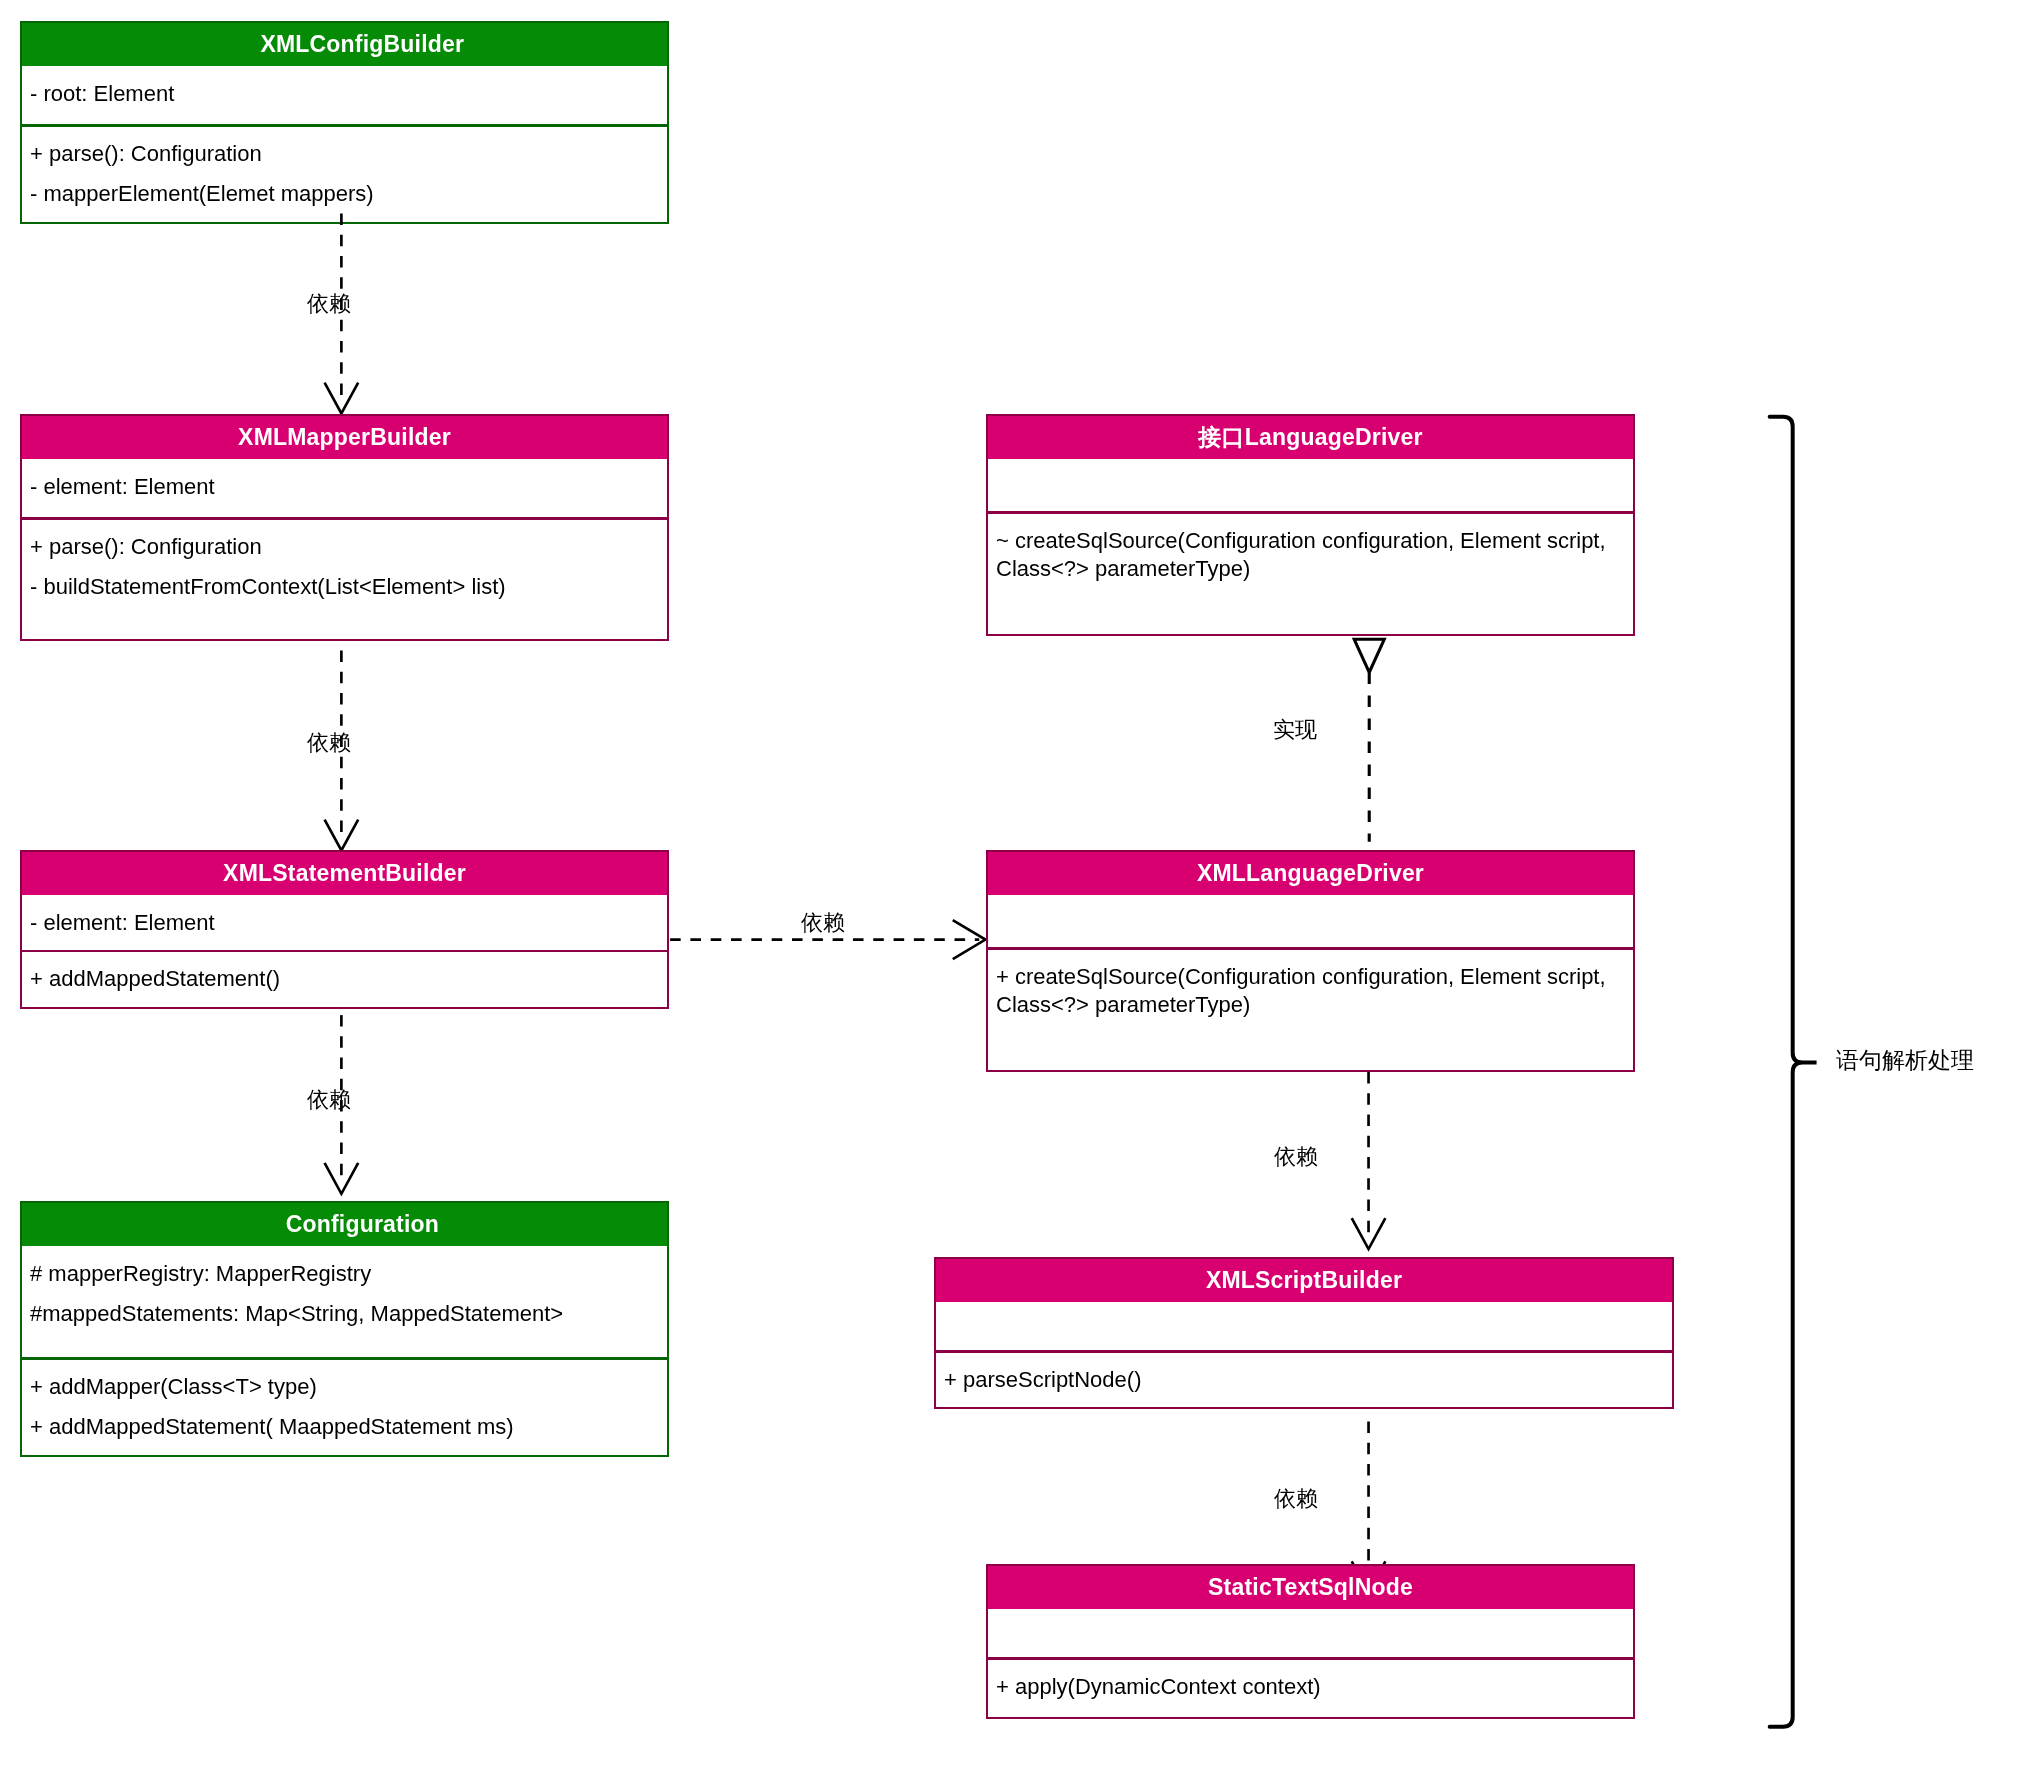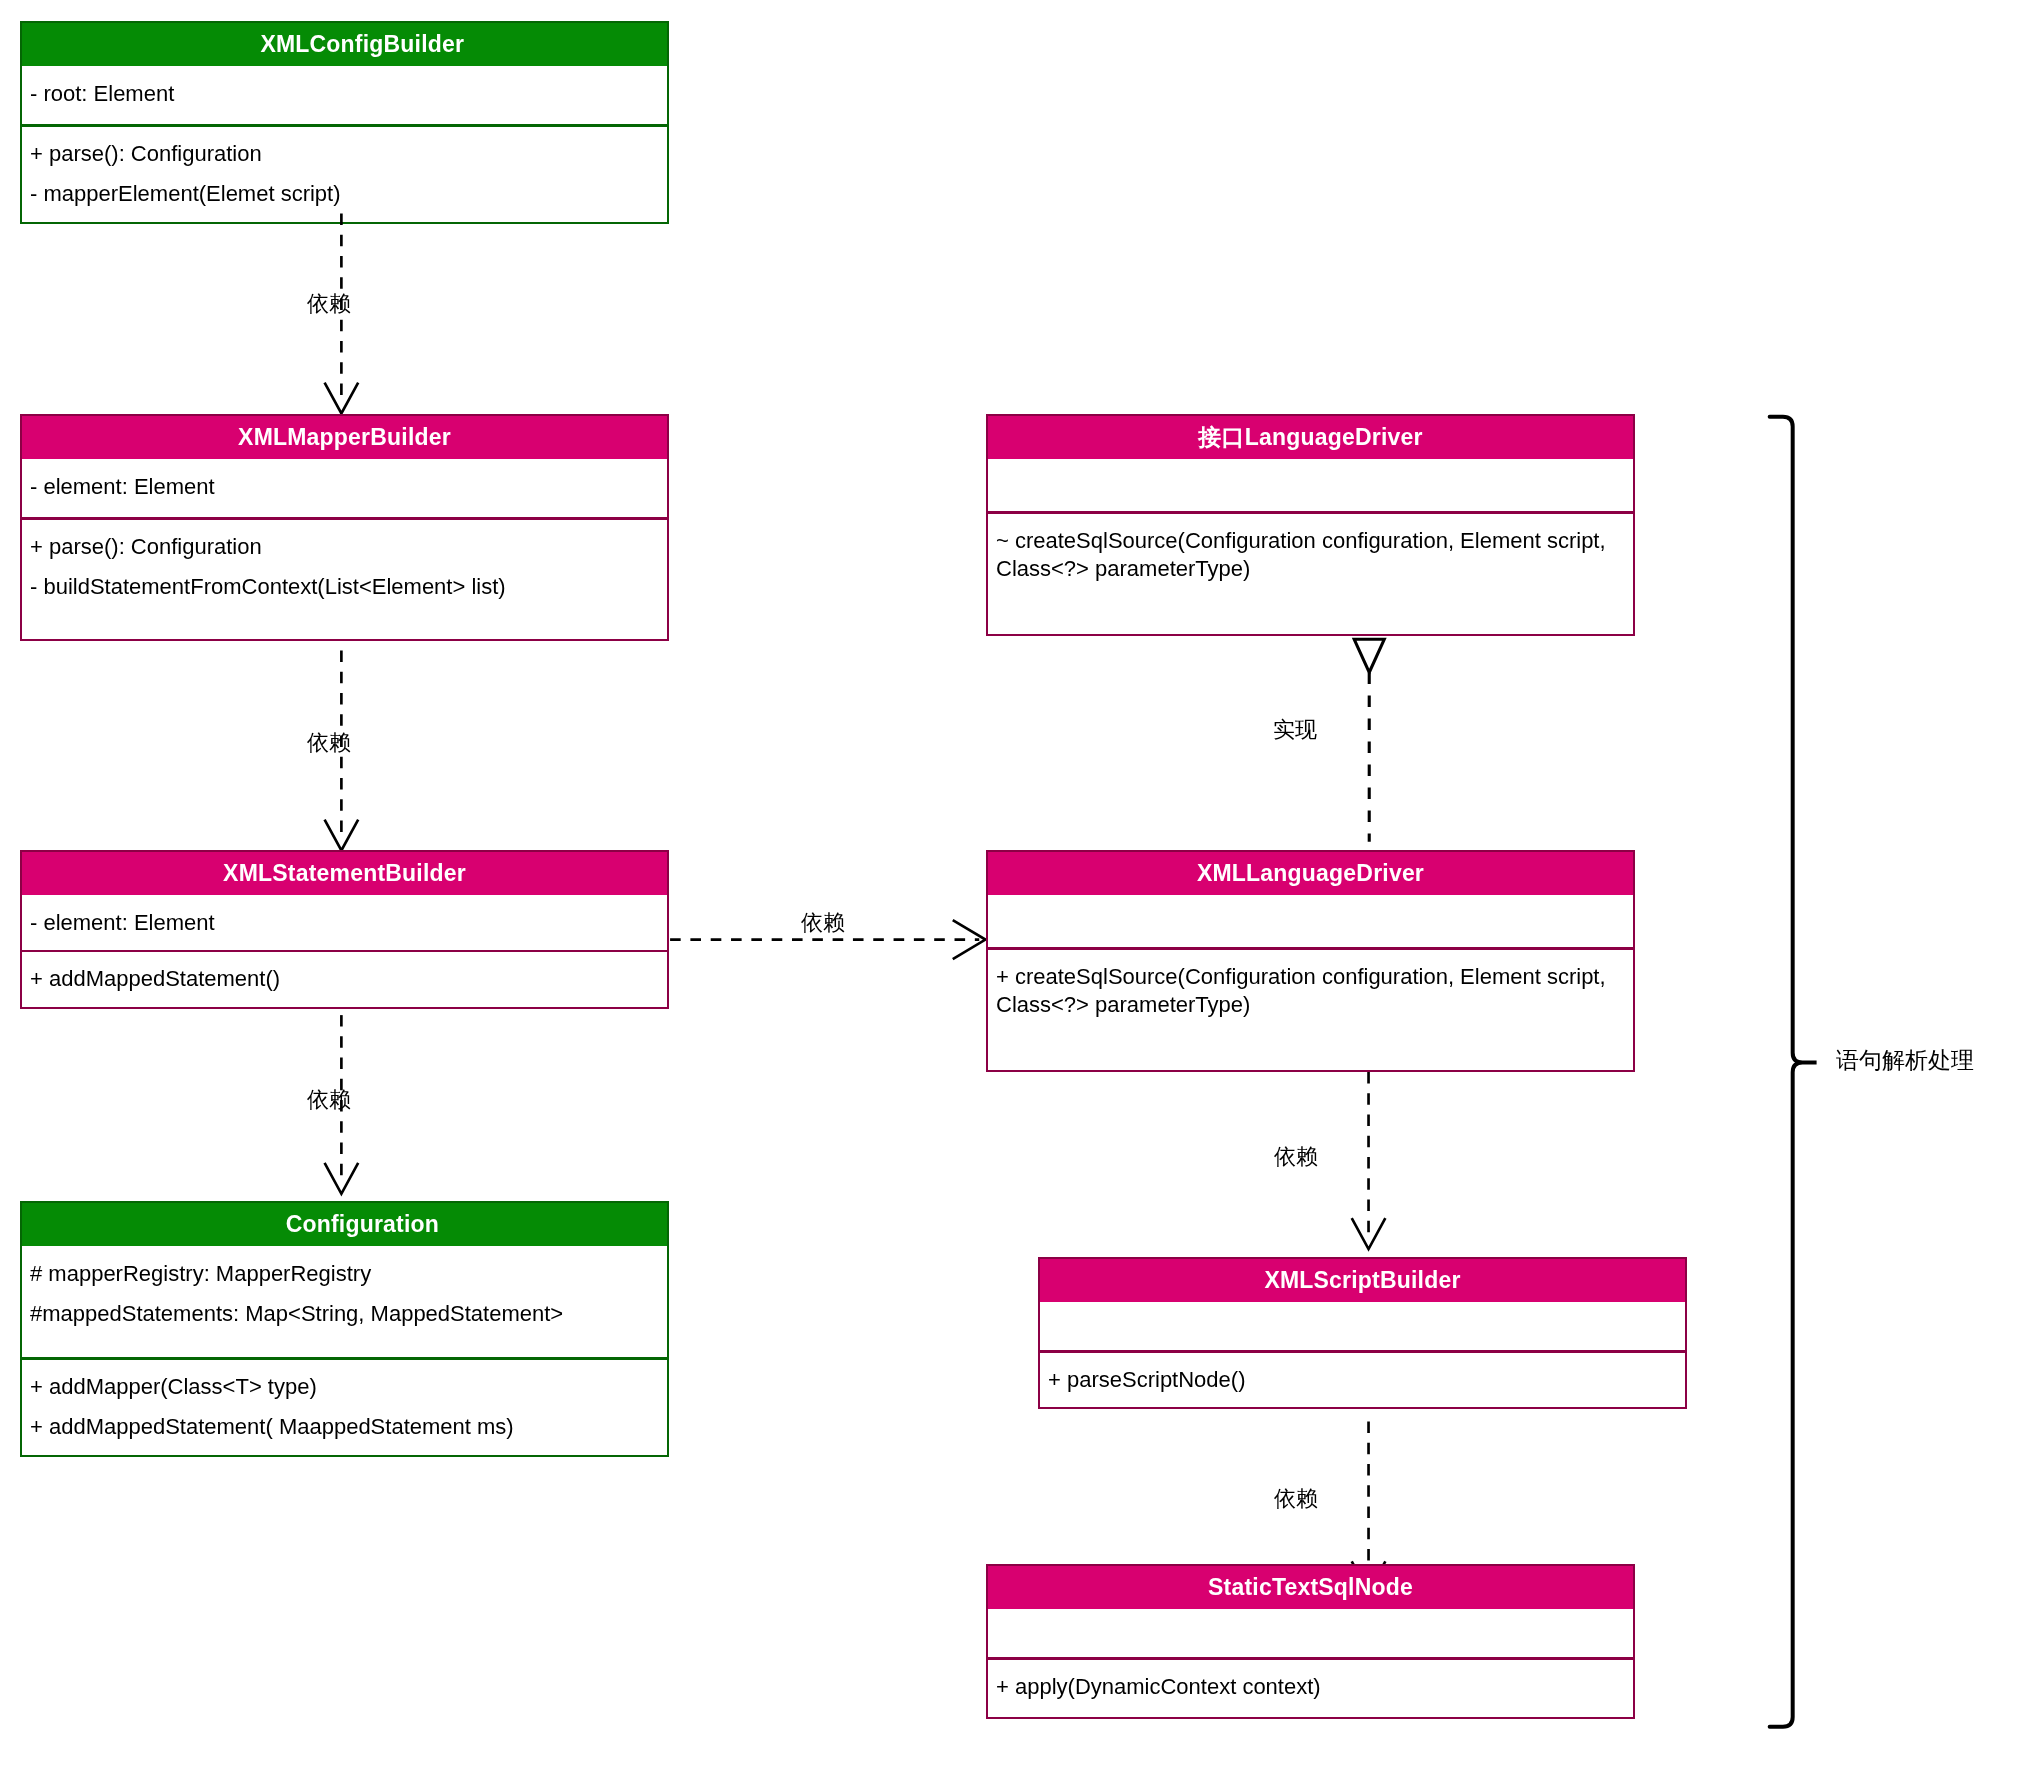--- a/index.html
+++ b/index.html
@@ -87,21 +87,21 @@
 <div id="canvas">
 
   <div class="uml-box green" style="left:20px; top:21px; width:649px;">
     <div class="uml-title">XMLConfigBuilder</div>
     <div class="uml-compartment" style="min-height:58px;">
       <div class="uml-line">- root: Element</div>
     </div>
     <div class="uml-sep"></div>
     <div class="uml-compartment" style="min-height:89px;">
       <div class="uml-line">+ parse(): Configuration</div>
-      <div class="uml-line">- mapperElement(Elemet script)</div>
+      <div class="uml-line">- mapperElement(Elemet mappers)</div>
     </div>
   </div>
 
   <svg class="conn" style="left:306px; top:213px;" width="115" height="209" viewBox="0 0 260 470">
     <line x1="80" y1="0" x2="80" y2="430" stroke="#000" stroke-width="6" stroke-dasharray="26,22"></line>
     <polyline points="42,382 80,452 118,382" fill="none" stroke="#000" stroke-width="6"></polyline>
   </svg>
   <div class="conn-label" style="left:307px; top:293px;">依赖</div>
 
   <div class="uml-box" style="left:20px; top:414px; width:649px;">
@@ -181,21 +181,21 @@
       <div class="uml-line">+ createSqlSource(Configuration configuration, Element script, Class&lt;?&gt; parameterType)</div>
     </div>
   </div>
 
   <svg class="conn" style="left:1296px; top:1072px;" width="115" height="186" viewBox="0 0 260 420">
     <line x1="164" y1="0" x2="164" y2="378" stroke="#000" stroke-width="6" stroke-dasharray="26,22"></line>
     <polyline points="126,330 164,400 202,330" fill="none" stroke="#000" stroke-width="6"></polyline>
   </svg>
   <div class="conn-label" style="left:1274px; top:1146px;">依赖</div>
 
-  <div class="uml-box" style="left:1038px; top:1257px; width:649px;">
+  <div class="uml-box" style="left:934px; top:1257px; width:740px;">
     <div class="uml-title">XMLScriptBuilder</div>
     <div class="uml-compartment" style="min-height:48px;"></div>
     <div class="uml-sep"></div>
     <div class="uml-compartment" style="min-height:52px;">
       <div class="uml-line">+ parseScriptNode()</div>
     </div>
   </div>
 
   <svg class="conn" style="left:1296px; top:1421px;" width="115" height="178" viewBox="0 0 260 400">
     <line x1="164" y1="0" x2="164" y2="364" stroke="#000" stroke-width="6" stroke-dasharray="26,22"></line>

